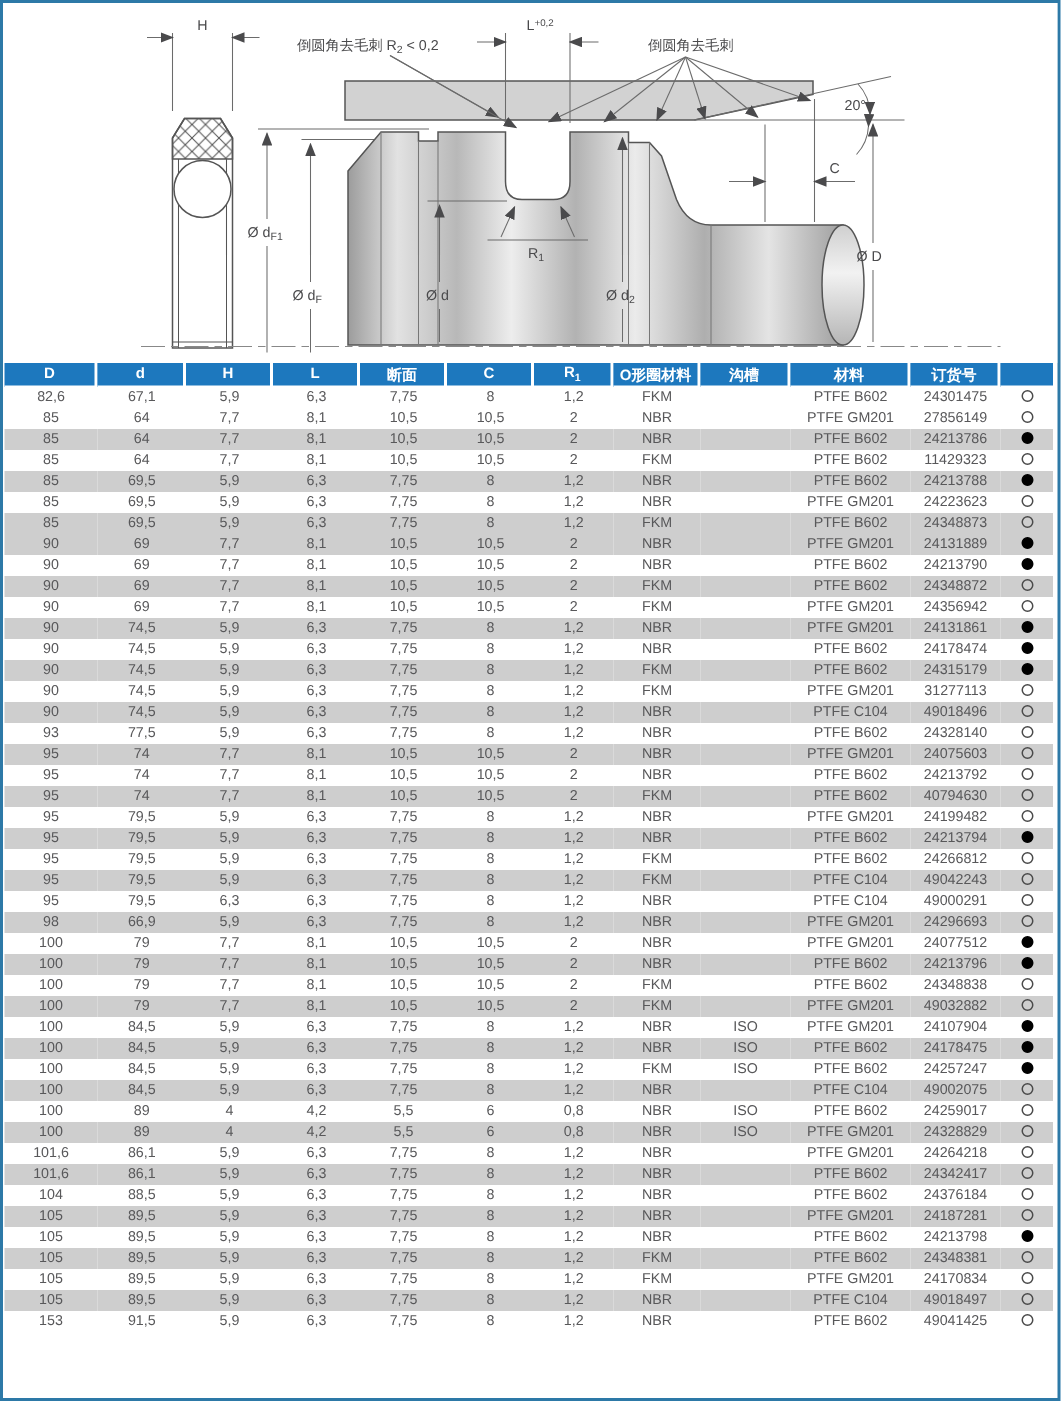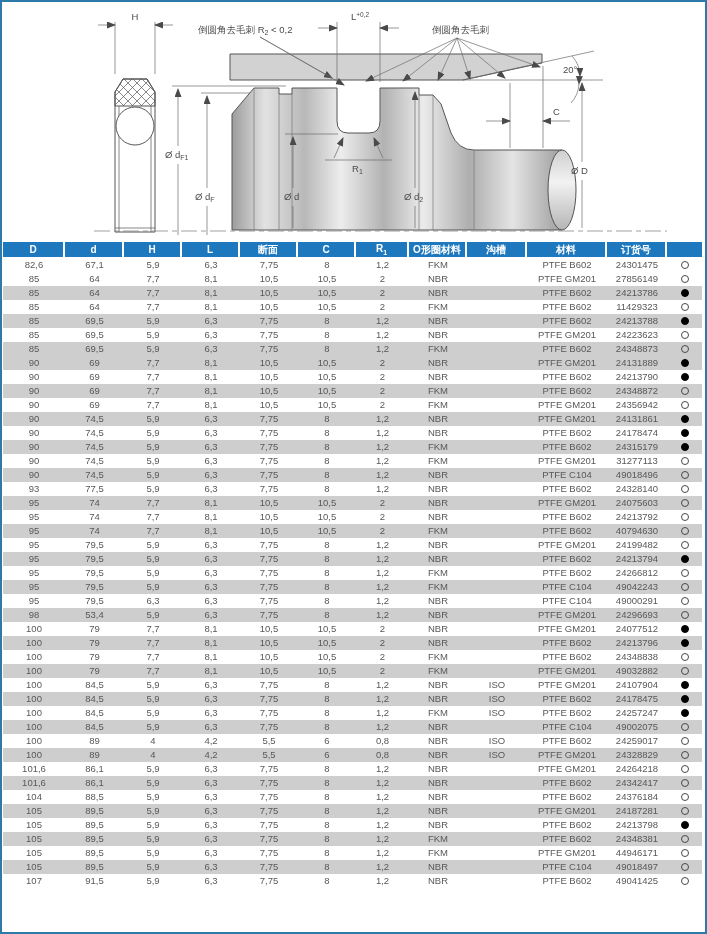--- a/index.html
+++ b/index.html
@@ -568,21 +568,21 @@
         <td>8</td>
         <td>1,2</td>
         <td>NBR</td>
         <td></td>
         <td>PTFE C104</td>
         <td>49000291</td>
         <td><span class="dot"></span></td>
       </tr>
       <tr class="alt">
         <td>98</td>
-        <td>53,4</td>
+        <td>66,9</td>
         <td>5,9</td>
         <td>6,3</td>
         <td>7,75</td>
         <td>8</td>
         <td>1,2</td>
         <td>NBR</td>
         <td></td>
         <td>PTFE GM201</td>
         <td>24296693</td>
         <td><span class="dot"></span></td>
@@ -815,39 +815,39 @@
         <td>105</td>
         <td>89,5</td>
         <td>5,9</td>
         <td>6,3</td>
         <td>7,75</td>
         <td>8</td>
         <td>1,2</td>
         <td>FKM</td>
         <td></td>
         <td>PTFE GM201</td>
-        <td>44946171</td>
+        <td>24170834</td>
         <td><span class="dot"></span></td>
       </tr>
       <tr class="alt">
         <td>105</td>
         <td>89,5</td>
         <td>5,9</td>
         <td>6,3</td>
         <td>7,75</td>
         <td>8</td>
         <td>1,2</td>
         <td>NBR</td>
         <td></td>
         <td>PTFE C104</td>
         <td>49018497</td>
         <td><span class="dot"></span></td>
       </tr>
       <tr>
-        <td>107</td>
+        <td>153</td>
         <td>91,5</td>
         <td>5,9</td>
         <td>6,3</td>
         <td>7,75</td>
         <td>8</td>
         <td>1,2</td>
         <td>NBR</td>
         <td></td>
         <td>PTFE B602</td>
         <td>49041425</td>

